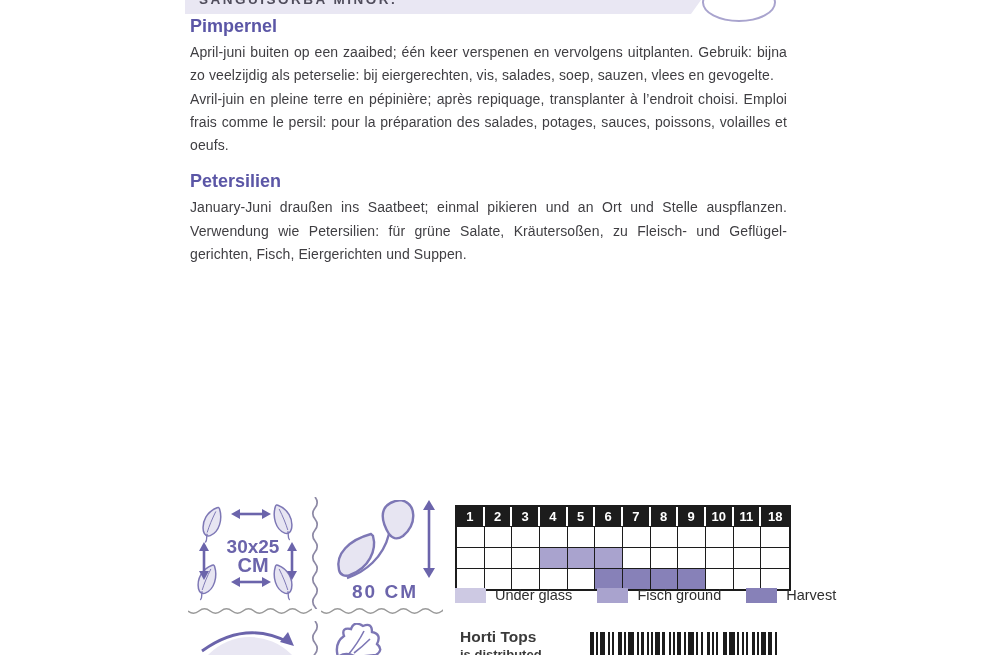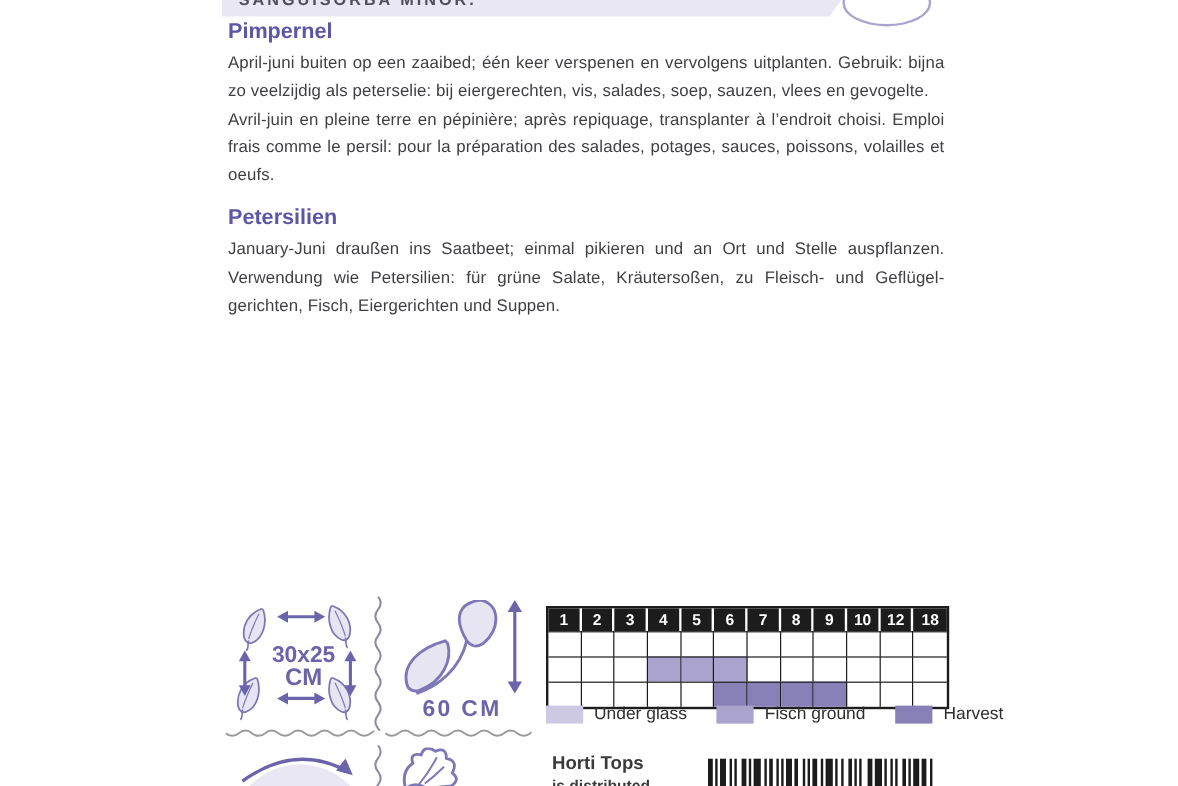--- a/index.html
+++ b/index.html
@@ -114,21 +114,21 @@
     <g>
       <path d="M50 38 C28 44 14 58 18 74 C19 79 24 81 29 79 C48 72 56 54 52 40 Z" transform="translate(-4,-4)" fill="#e7e5f2" stroke="#7d77b5" stroke-width="2.4"></path>
       <path d="M64 34 C52 14 58 2 76 0 C92 4 92 24 78 36 C72 40 68 39 64 34 Z" fill="#e7e5f2" stroke="#7d77b5" stroke-width="2.4"></path>
     </g>
     <g>
       <line x1="104" y1="8" x2="104" y2="70" stroke="#6b64ab" stroke-width="2.6"></line>
       <polygon points="104,0 98,10 110,10" fill="#6b64ab"></polygon>
       <polygon points="104,78 98,68 110,68" fill="#6b64ab"></polygon>
     </g>
   </svg>
-  <div class="height-label">60 CM</div>
+  <div class="height-label">80 CM</div>
 
   <svg class="panel-svg" style="left:188px;top:606px;" width="124" height="11">
     <path fill="none" stroke="#9a9a9a" stroke-width="1.6" transform="translate(0,5)" d="M0 0 Q 5.5 4.4 11 0 Q 16.5 -4.4 22 0 Q 27.5 4.4 33 0 Q 38.5 -4.4 44 0 Q 49.5 4.4 55 0 Q 60.5 -4.4 66 0 Q 71.5 4.4 77 0 Q 82.5 -4.4 88 0 Q 93.5 4.4 99 0 Q 104.5 -4.4 110 0 Q 115.5 4.4 121 0 Q 126.5 -4.4 132 0"></path>
   </svg>
   <svg class="panel-svg" style="left:321px;top:606px;" width="122" height="11">
     <path fill="none" stroke="#9a9a9a" stroke-width="1.6" transform="translate(0,5)" d="M0 0 Q 5.5 4.4 11 0 Q 16.5 -4.4 22 0 Q 27.5 4.4 33 0 Q 38.5 -4.4 44 0 Q 49.5 4.4 55 0 Q 60.5 -4.4 66 0 Q 71.5 4.4 77 0 Q 82.5 -4.4 88 0 Q 93.5 4.4 99 0 Q 104.5 -4.4 110 0 Q 115.5 4.4 121 0 Q 126.5 -4.4 132 0"></path>
   </svg>
   <svg class="panel-svg" style="left:311px;top:497px;" width="9" height="112">
     <path fill="none" stroke="#8d89a5" stroke-width="1.7" transform="translate(4,0)" d="M0 0 Q 4.4 5.5 0 11 Q -4.4 16.5 0 22 Q 4.4 27.5 0 33 Q -4.4 38.5 0 44 Q 4.4 49.5 0 55 Q -4.4 60.5 0 66 Q 4.4 71.5 0 77 Q -4.4 82.5 0 88 Q 4.4 93.5 0 99 Q -4.4 104.5 0 110 Q 4.4 115.5 0 121"></path>
   </svg>
@@ -141,21 +141,21 @@
         <div class="cal-cell">1</div>
         <div class="cal-cell">2</div>
         <div class="cal-cell">3</div>
         <div class="cal-cell">4</div>
         <div class="cal-cell">5</div>
         <div class="cal-cell">6</div>
         <div class="cal-cell">7</div>
         <div class="cal-cell">8</div>
         <div class="cal-cell">9</div>
         <div class="cal-cell">10</div>
-        <div class="cal-cell">12</div>
+        <div class="cal-cell">11</div>
         <div class="cal-cell">18</div>
       </div>
       <div class="cal-row body">
         <div class="cal-cell"></div>
         <div class="cal-cell"></div>
         <div class="cal-cell"></div>
         <div class="cal-cell"></div>
         <div class="cal-cell"></div>
         <div class="cal-cell"></div>
         <div class="cal-cell"></div>

